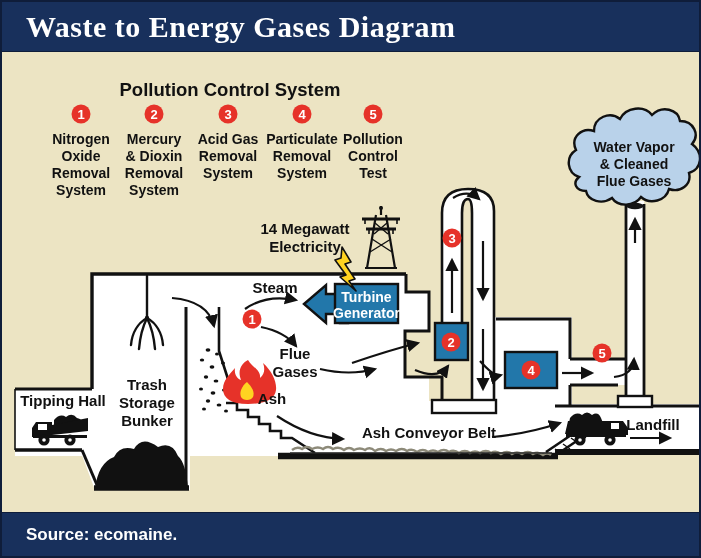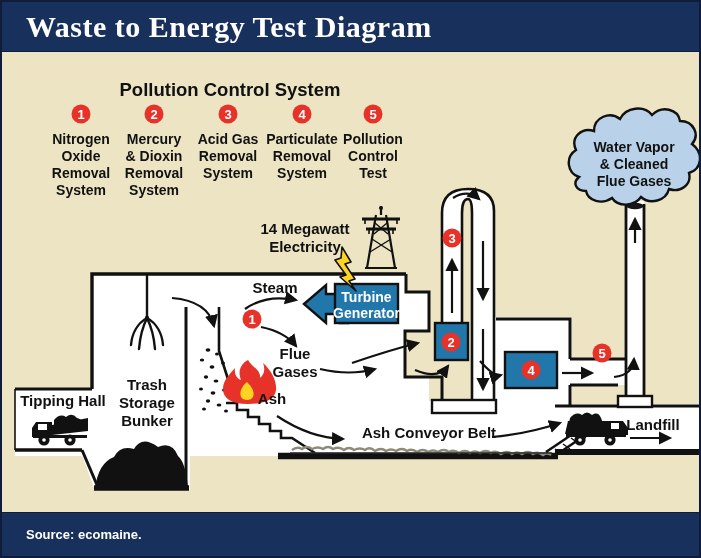--- a/index.html
+++ b/index.html
@@ -19,42 +19,42 @@
   }
   .titlebar h1{
     margin:0 0 0 24px;color:#ffffff;font-family:"Liberation Serif",serif;
     font-size:30px;font-weight:bold;letter-spacing:.5px;white-space:nowrap;
   }
   .footerbar{
     position:absolute;left:0;bottom:0;width:100%;height:44px;
     background:var(--navy);display:flex;align-items:center;
     border-top:1px solid #0f1d3a;box-sizing:border-box;
   }
-  .footerbar span{margin-left:24px;color:#fff;font-size:13px;font-weight:bold;}
+  .footerbar span{margin-left:24px;color:#fff;font-size:17px;font-weight:bold;}
   svg.diagram{position:absolute;left:0;top:51px;width:697px;height:459px;}
   svg .wall{stroke:#111;fill:none;}
   svg .white{fill:#ffffff;}
   svg .creamfill{fill:var(--cream);}
   svg .bluebox{fill:var(--blue);stroke:#111;stroke-width:2.4;}
   svg .redc{fill:var(--red);stroke:none;}
   svg .lbl{fill:#111;font-weight:bold;font-size:15px;font-family:"Liberation Sans",sans-serif;}
   svg .lbl-s{fill:#111;font-weight:bold;font-size:14px;font-family:"Liberation Sans",sans-serif;}
   svg .wlbl{fill:#fff;font-weight:bold;font-size:14px;font-family:"Liberation Sans",sans-serif;}
   svg .num{fill:#fff;font-weight:bold;font-size:13px;font-family:"Liberation Sans",sans-serif;}
   svg .flow{stroke:#111;stroke-width:2.2;fill:none;}
   svg .icon{fill:#111;stroke:none;}
   svg text{user-select:none;}
 </style>
 </head>
 <body>
 
 <div class="stage">
 
   <div class="titlebar">
-    <h1>Waste to Energy Test Diagram</h1>
+    <h1>Waste to Energy Gases Diagram</h1>
   </div>
 
   <svg class="diagram" viewBox="0 52 697 459">
     <defs>
       <marker id="ah" markerWidth="7" markerHeight="7" refX="5" refY="3" orient="auto">
         <path d="M0,0 L6,3 L0,6 Z" fill="#111"></path>
       </marker>
     </defs>
 
     <g>

